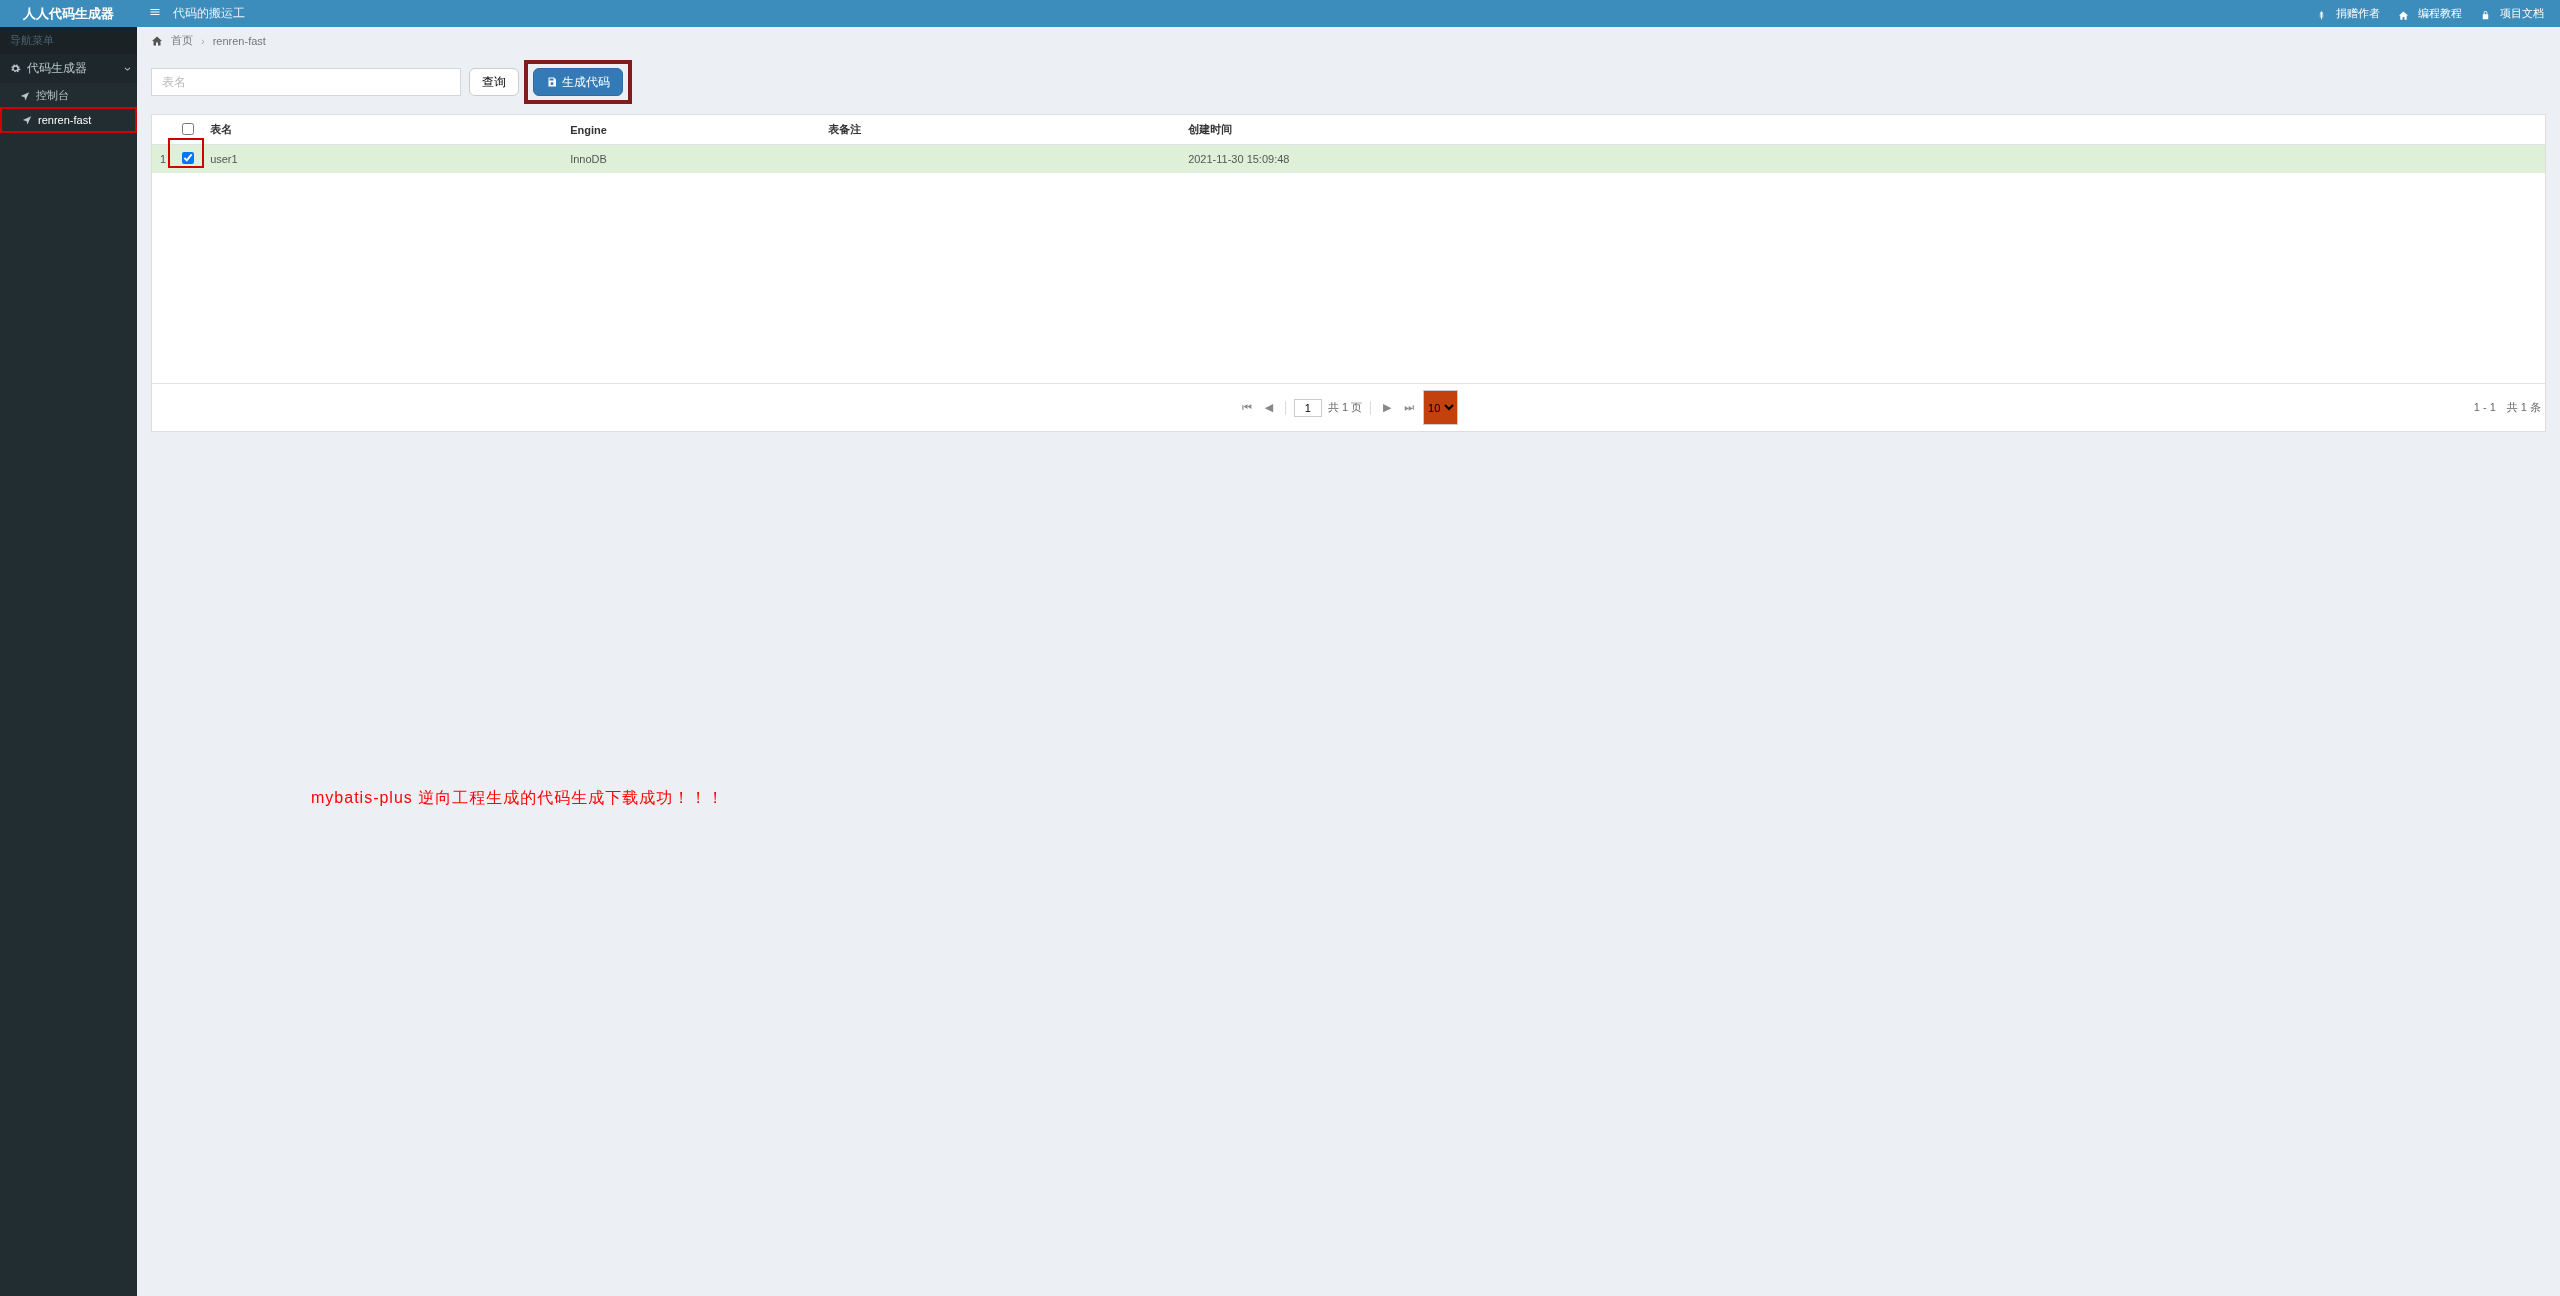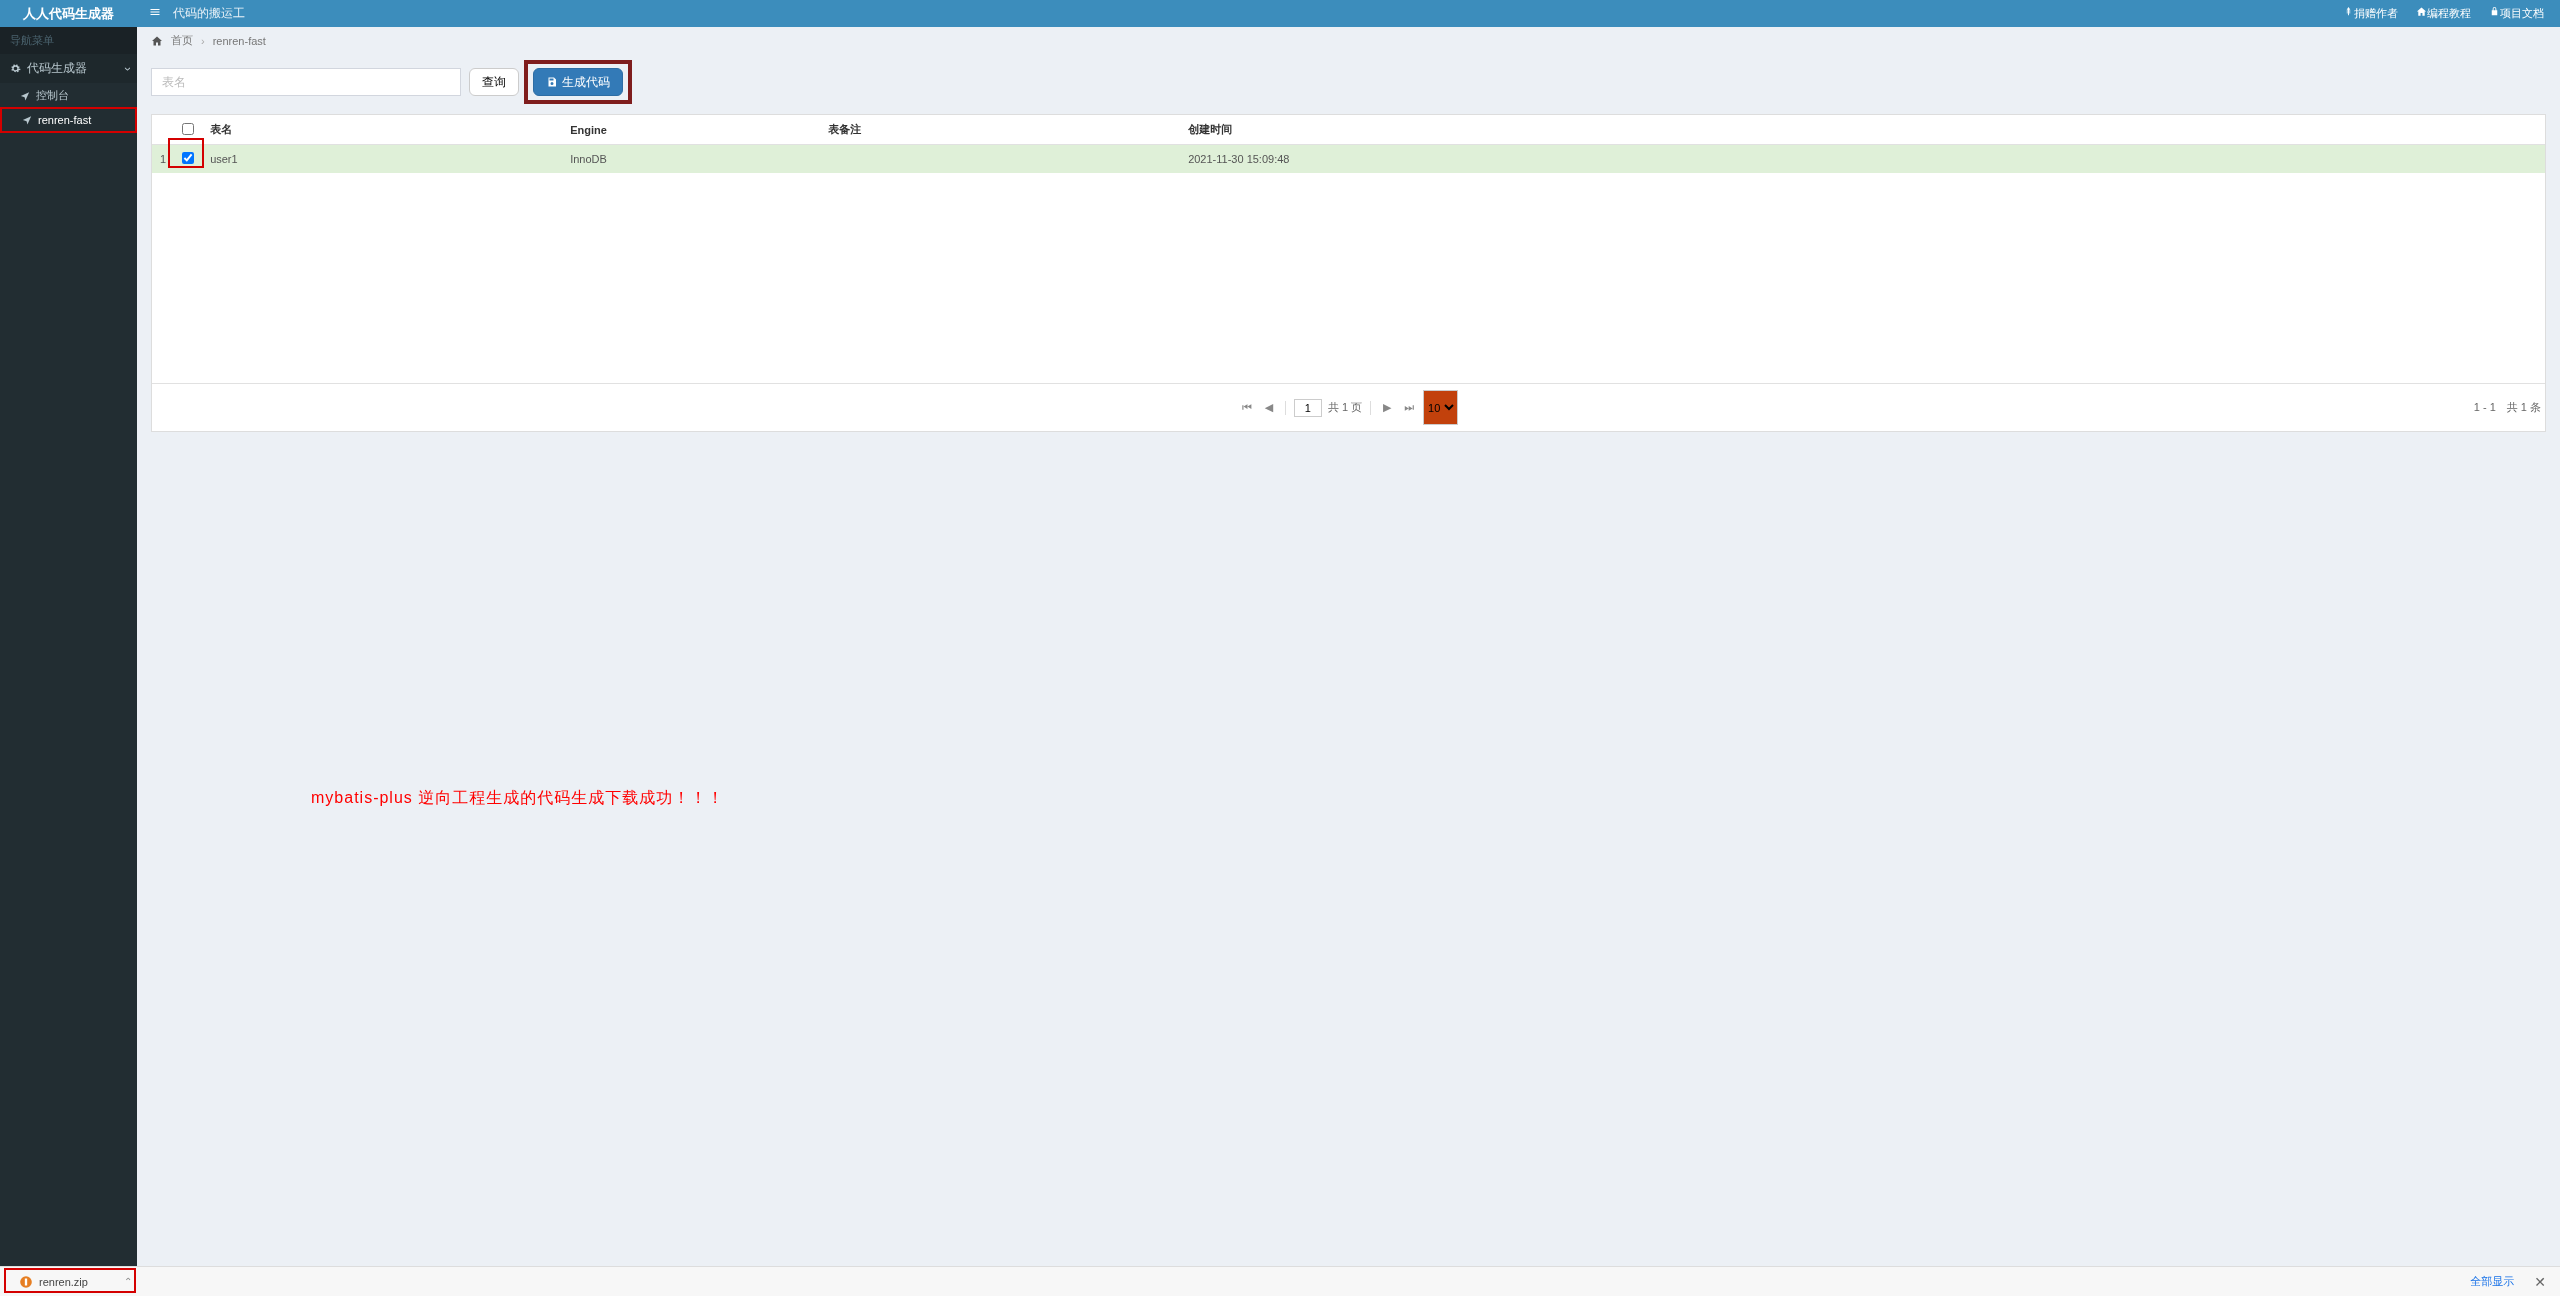--- a/index.html
+++ b/index.html
@@ -7,21 +7,21 @@
     
     .app { display: flex; flex-direction: column; height: 100vh; }
     
     
     .header { display: flex; align-items: center; background: #3c8dbc; height: 27px; color: #fff; }
     .logo { width: 137px; text-align: center; font-size: 13px; font-weight: bold; background: #3c8dbc; line-height: 27px; }
     .header-toggle { padding: 0 12px; cursor: pointer; }
     .header-toggle svg { width: 12px; height: 12px; fill: #fff; }
     .header-subtitle { font-size: 12px; color: #e8f1f7; }
     .header-right { margin-left: auto; display: flex; align-items: center; gap: 18px; padding-right: 16px; }
-    .header-link { color: #fff; font-size: 11px; cursor: pointer; display: flex; align-items: flex-start; gap: 0; }
+    .header-link { color: #fff; font-size: 11px; cursor: pointer; display: flex; align-items: flex-end; gap: 9px; }
     .header-link svg { width: 11px; height: 11px; fill: #fff; }
     
     
     .body { display: flex; flex: 1; min-height: 0; }
     
     
     .sidebar { width: 137px; background: #222d32; color: #b8c7ce; display: flex; flex-direction: column; }
     .sidebar-header { font-size: 11px; color: #4b646f; padding: 6px 10px; background: #1a2226; }
     .sidebar-item { display: flex; align-items: center; padding: 6px 10px; cursor: pointer; font-size: 12px; gap: 6px; position: relative; }
     .sidebar-item svg { width: 11px; height: 11px; fill: #b8c7ce; flex-shrink: 0; }
@@ -213,28 +213,13 @@
             </select>
             <span class="pag-summary">1 - 1　共 1 条</span>
           </div>
         </div>
 
         <div class="annotation-text">mybatis-plus 逆向工程生成的代码生成下载成功！！！</div>
       </div>
     </div>
   </div>
 
-  <div class="download-bar rel">
-    <div class="annot-red-download"></div>
-    <div class="download-item">
-      <svg viewBox="0 0 24 24">
-          <circle cx="12" cy="12" r="10" fill="#e67e22"></circle>
-          <rect x="10" y="6" width="4" height="12" fill="#fff"></rect>
-        </svg>
-      <span>renren.zip</span>
-      <span class="chev">⌃</span>
-    </div>
-    <div class="download-right">
-      <span class="download-showall">全部显示</span>
-      <span class="download-close">✕</span>
-    </div>
-  </div>
 </div>
 
 </body></html>

